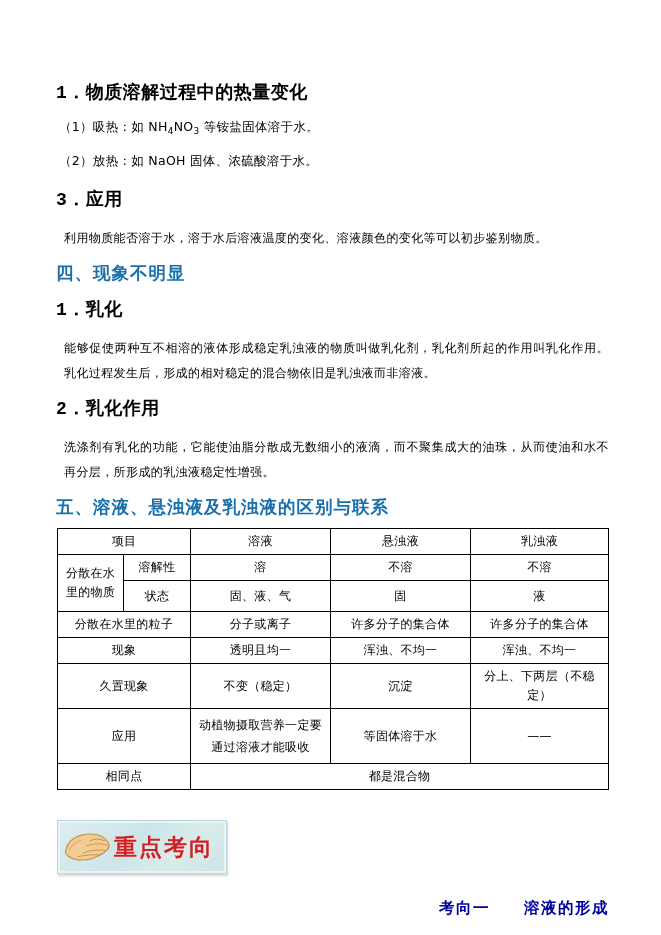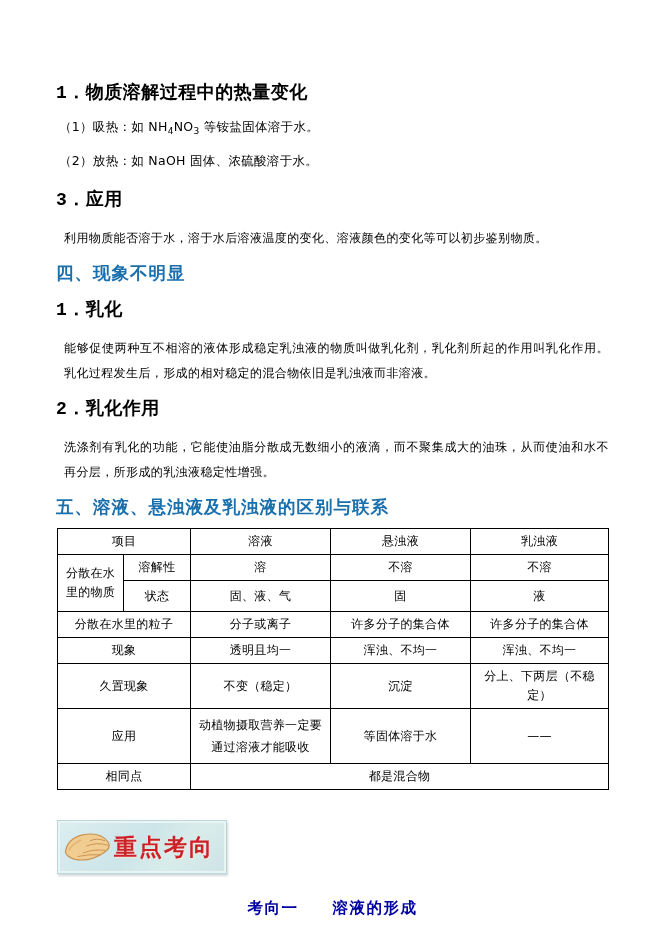--- a/index.html
+++ b/index.html
@@ -77,21 +77,21 @@
   .banner .banner-text {
     color: #cc2127;
     font-weight: bold;
     font-size: 23px;
     letter-spacing: 2px;
     text-shadow: 1px 1px 0 #f7e9e0;
     white-space: nowrap;
   }
 
   .focus-title {
-    text-align: center;
+    text-align: right;
     margin-top: 24px;
     color: #0000a0;
     font-weight: bold;
     font-size: 15.5px;
     letter-spacing: 1.5px;
   }
   .focus-title .gap { display: inline-block; width: 34px; }
 </style>
 </head>
 <body>

